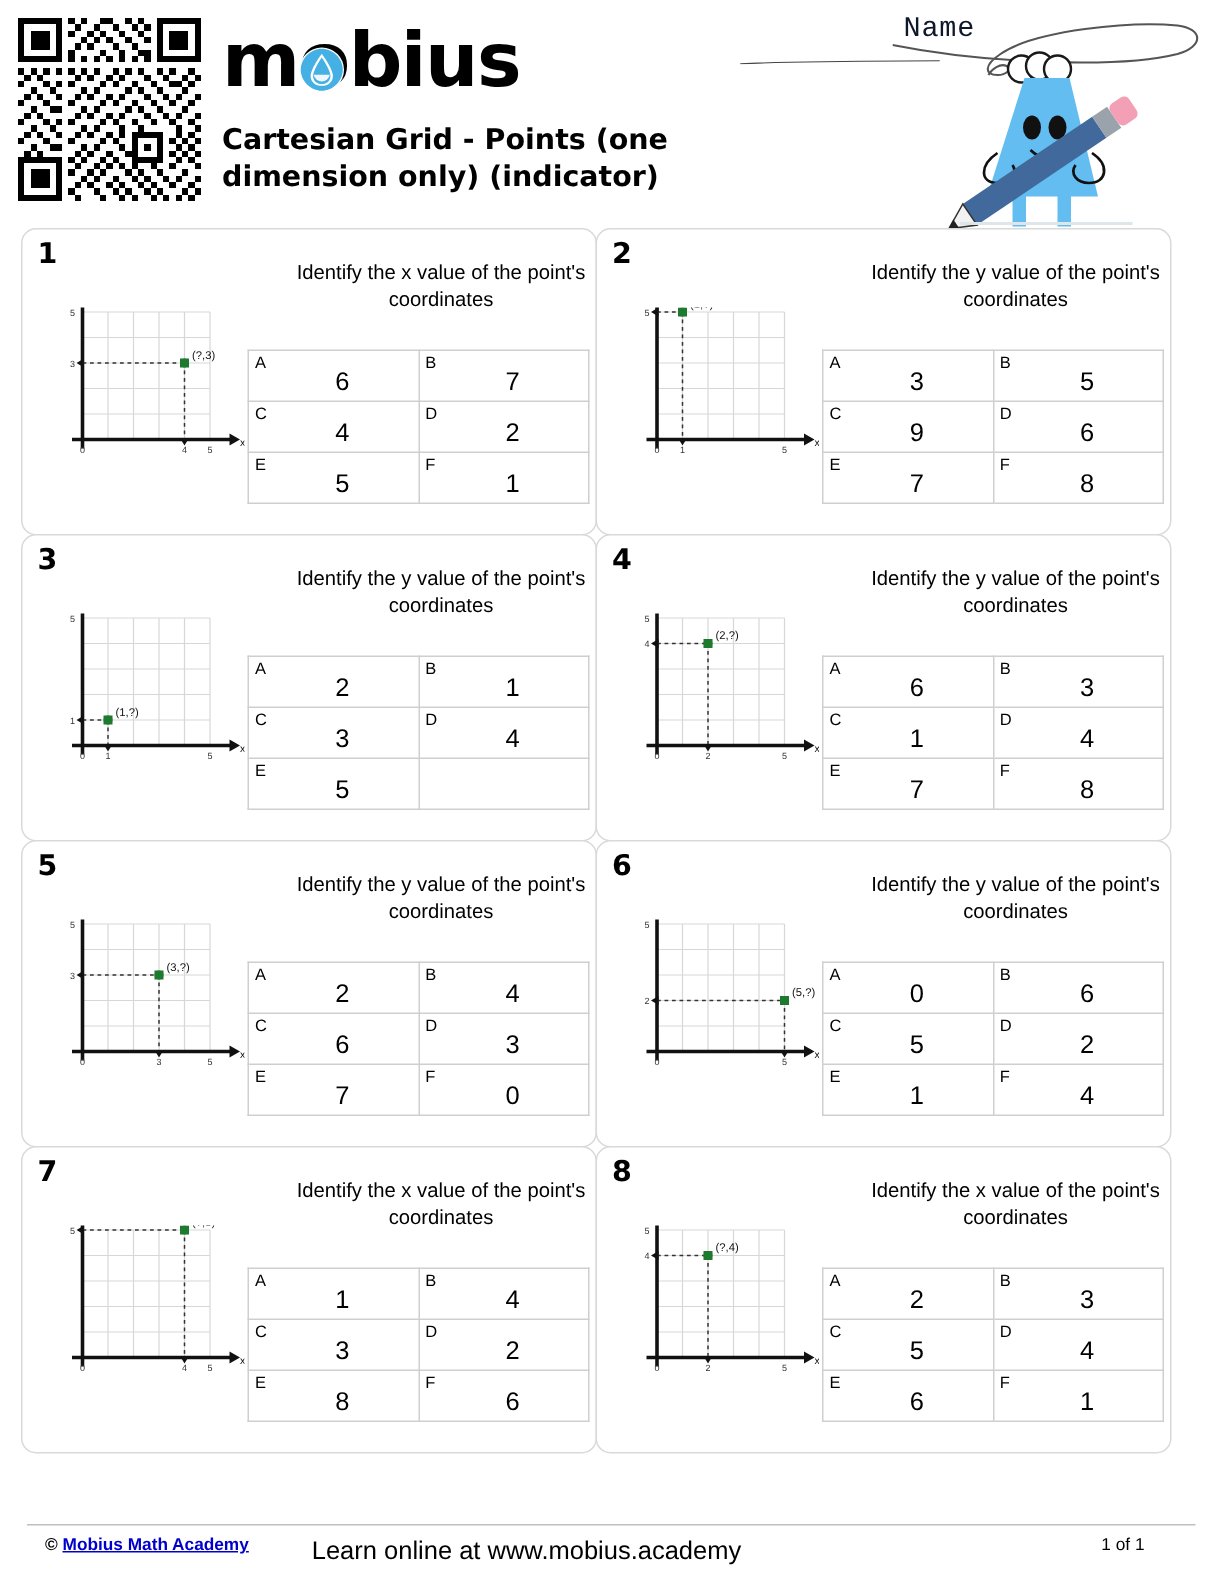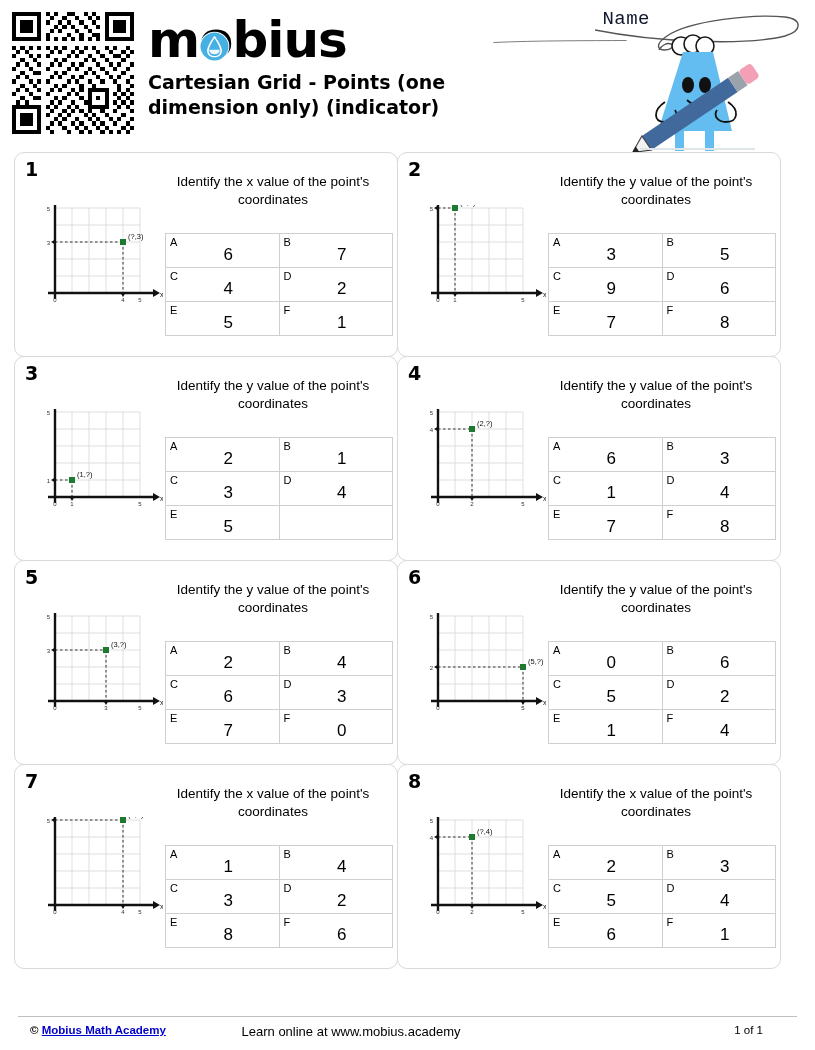--- a/index.html
+++ b/index.html
@@ -41,21 +41,21 @@
   .logo-o{
     position:absolute;
     left:50px;top:16px;
     width:33px;height:33px;
   }
   .worksheet-title{
     font-family:"DejaVu Sans", sans-serif;
     font-weight:bold;
     font-size:19px;
     line-height:25px;
-    margin-top:4px;
+    margin-top:15px;
     color:#000;
     width:330px;
   }
   .name-area{
     position:absolute;left:425px;top:8px;width:270px;
   }
   .name-label{
     font-family:Liberation Mono, monospace;
     font-size:19px;color:#0f172a;
     text-align:right;width:225px;
@@ -89,21 +89,21 @@
   }
   .qcard:nth-child(even){margin-left:-1px;}
   .qnum{
     position:absolute;left:10px;top:5px;
     font-family:"DejaVu Sans", sans-serif;
     font-weight:bold;font-size:19px;
     color:#000;
   }
   .prompt{
     position:absolute;
-    left:144px;top:20px;width:228px;
+    left:165px;top:20px;width:228px;
     text-align:center;
     font-size:13.5px;
     line-height:18px;
     color:#000;
   }
   .graphbox{
     position:absolute;
     left:18px;top:52px;
     width:130px;height:110px;
   }
@@ -148,21 +148,21 @@
   }
   .foot-left{
     position:absolute;left:30px;top:8px;
     font-size:11.5px;color:#000;
     font-family:"Liberation Sans", sans-serif;
     font-weight:bold;
   }
   .foot-left a{color:#0000cc;text-decoration:underline;}
   .foot-center{
     position:absolute;left:0;top:8px;width:702px;
-    text-align:center;font-size:13px;color:#000;
+    text-align:center;font-size:17px;color:#000;
   }
   .foot-right{
     position:absolute;right:52px;top:8px;
     font-size:11.5px;color:#000;
   }
 </style>
 </head>
 <body>
 
 <div class="header">

